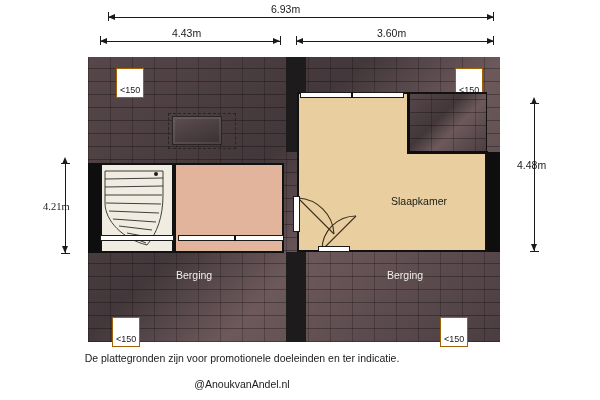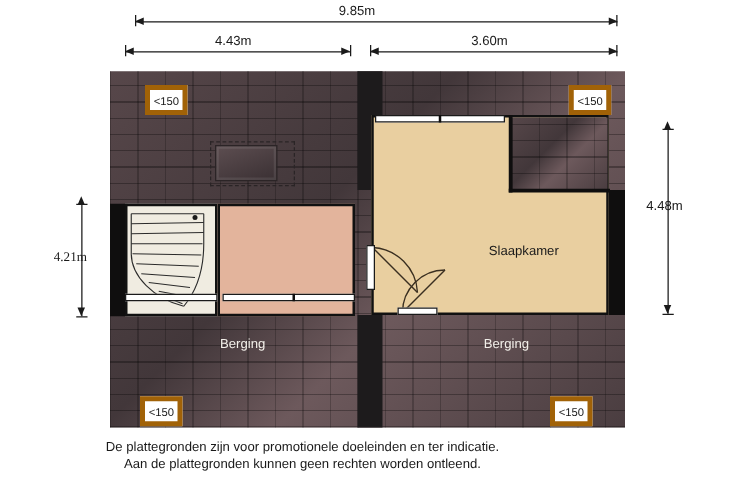--- a/index.html
+++ b/index.html
@@ -87,22 +87,22 @@
     font-size:10.5px;
     color:#1a1a1a;
     white-space:nowrap;
     font-weight:normal;
   }
   .roof-label {
     position:absolute;
     font-size:9px;
     color:#1a1a1a;
     background:#ffffff;
-    border:4px solid #a16207;
-    padding:4px 3px 1px 3px;
+    border:1px solid #a16207;
+    padding:16px 3px 1px 3px;
     line-height:11px;
     white-space:nowrap;
   }
   .berging-label {
     position:absolute;
     font-size:10.5px;
     color:#f2efe9;
     white-space:nowrap;
   }
 
@@ -149,21 +149,21 @@
 </head>
 <body>
 
 <div id="stage">
 
   <div class="dim-h" style="left:108px; top:17px; width:386px;"></div>
   <div class="arrow arrow-l" style="left:108px; top:13.5px;"></div>
   <div class="arrow arrow-r" style="left:487px; top:13.5px;"></div>
   <div class="tick-v" style="left:108px; top:12px;"></div>
   <div class="tick-v" style="left:493px; top:12px;"></div>
-  <div class="dim-label" style="left:271px; top:3px;">9.85m</div>
+  <div class="dim-label" style="left:271px; top:3px;">6.93m</div>
 
   <div class="dim-h" style="left:100px; top:41px; width:180px;"></div>
   <div class="arrow arrow-l" style="left:100px; top:37.5px;"></div>
   <div class="arrow arrow-r" style="left:273px; top:37.5px;"></div>
   <div class="tick-v" style="left:100px; top:36px;"></div>
   <div class="tick-v" style="left:280px; top:36px;"></div>
   <div class="dim-label" style="left:172px; top:27px;">4.43m</div>
 
   <div class="dim-h" style="left:296px; top:41px; width:198px;"></div>
   <div class="arrow arrow-l" style="left:296px; top:37.5px;"></div>
@@ -257,15 +257,15 @@
       <path d="M2 36 A 34 34 0 0 1 36 2" fill="none" stroke="#3a2f20" stroke-width="1.1"></path>
       <line x1="2" y1="36" x2="36" y2="2" stroke="#3a2f20" stroke-width="1.1"></line>
     </svg>
   </div>
   <div class="win" style="left:318px; top:246px; width:32px; height:6px;"></div>
 
   <div class="berging-label" style="left:176px; top:269px;">Berging</div>
   <div class="berging-label" style="left:387px; top:269px;">Berging</div>
 
   <div class="footer" style="top:352px;">De plattegronden zijn voor promotionele doeleinden en ter indicatie.</div>
-  <div class="footer" style="top:365px;">Aan de plattegronden kunnen geen rechten worden ontleend.</div>
+  <div class="footer" style="top:378px;">@AnoukvanAndel.nl</div>
 
 </div>
 
 </body></html>

